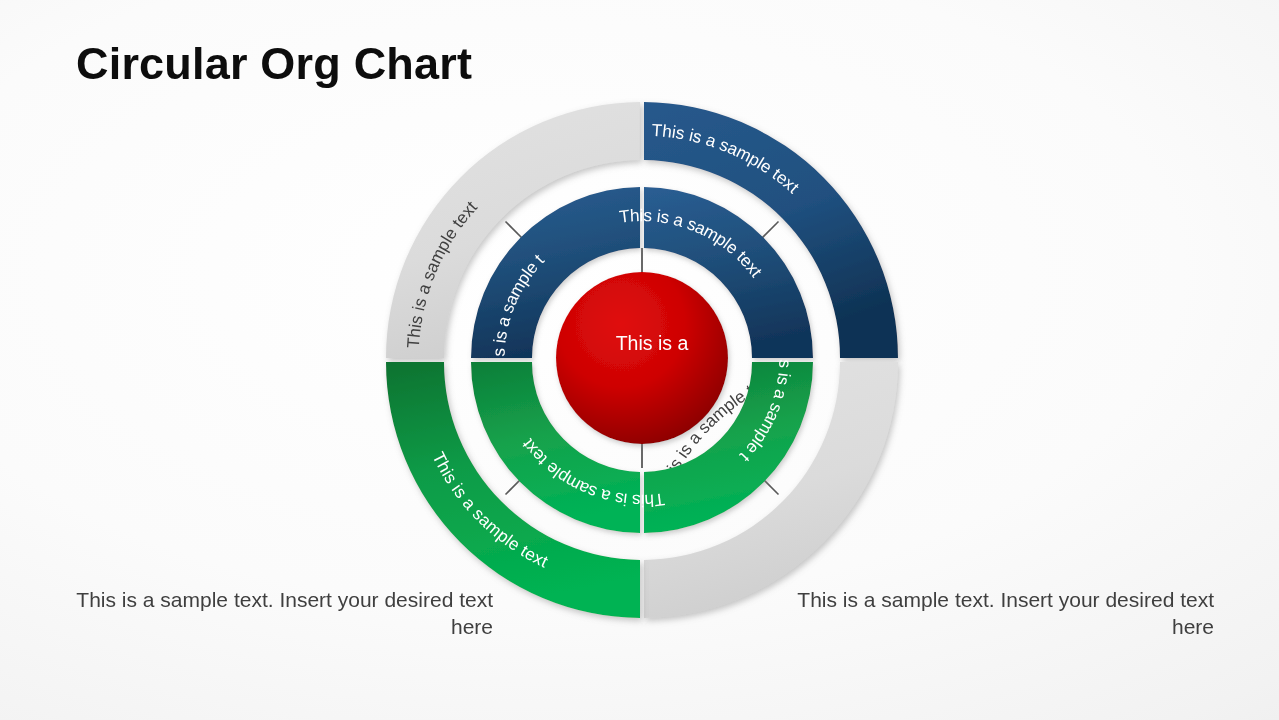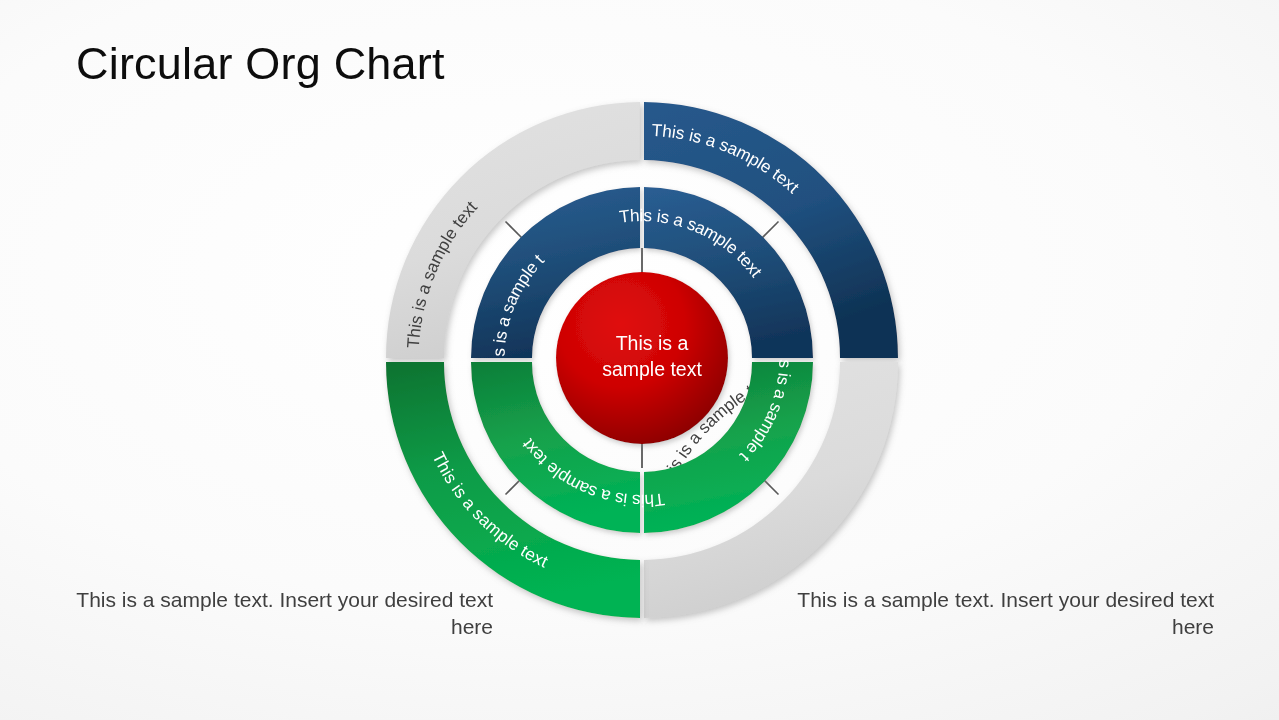--- a/index.html
+++ b/index.html
@@ -17,21 +17,21 @@
     position: relative;
     width: 1279px;
     height: 720px;
   }
   #title {
     position: absolute;
     left: 76px;
     top: 38px;
     font-size: 45px;
     color: #0d0d0d;
-    font-weight: 400;
+    font-weight: 700;
     letter-spacing: 0.2px;
     white-space: nowrap;
   }
   #diagram {
     position: absolute;
     left: 0;
     top: 0;
   }
   .caption {
     position: absolute;
@@ -195,19 +195,18 @@
       </g>
     </g>
 
     <g>
       <circle cx="642" cy="358" r="86" fill="url(#gradRed)" filter="url(#softShadowSmall)"></circle>
     </g>
   </svg>
 
   <div id="center-label">
     <div>This is a</div>
-    <div>sample text</div>
   </div>
 
   <div class="caption" id="caption-left">This is a sample text. Insert your desired text here</div>
   <div class="caption" id="caption-right">This is a sample text. Insert your desired text here</div>
 
 </div>
 
 </body></html>

